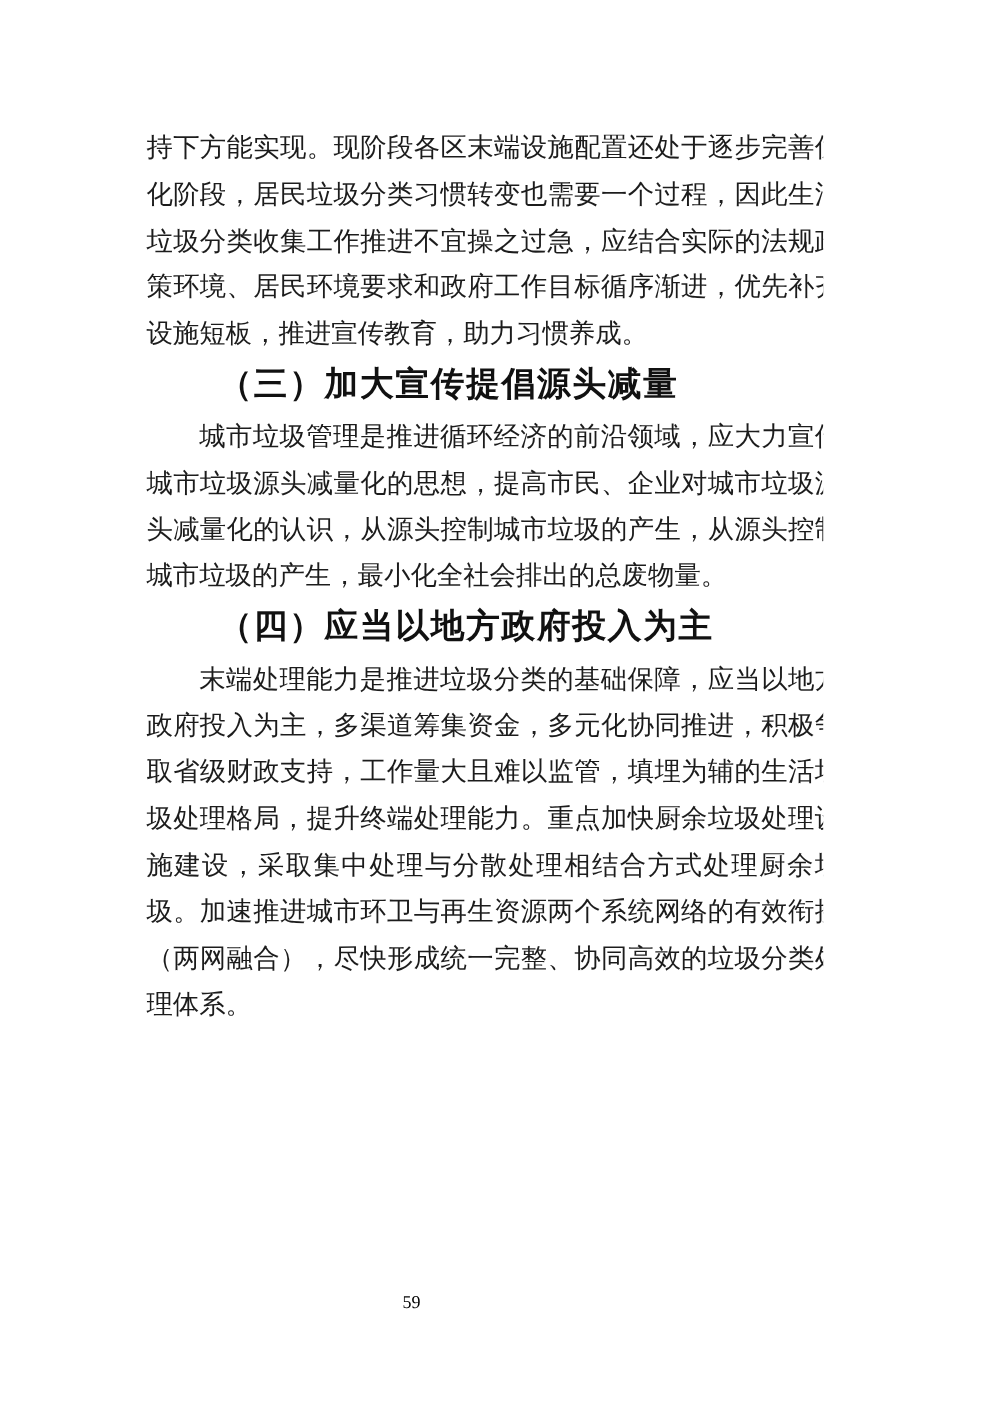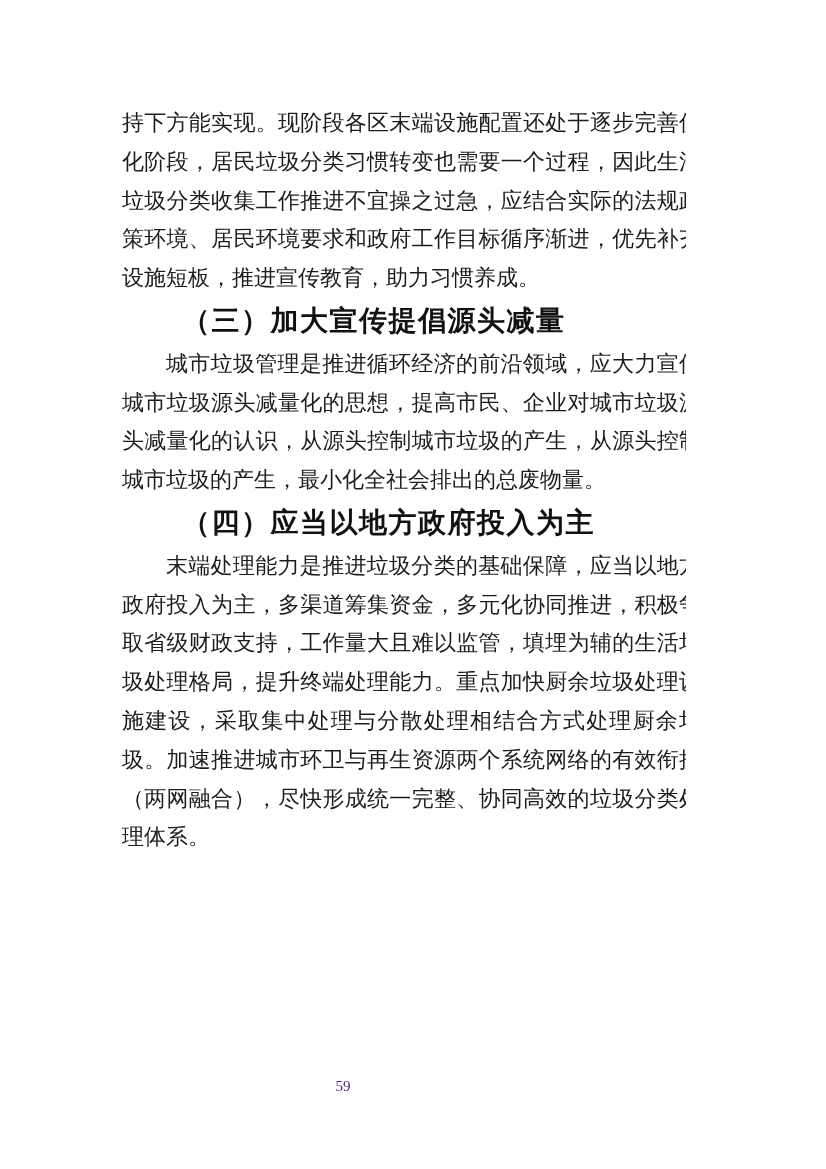--- a/index.html
+++ b/index.html
@@ -50,21 +50,21 @@
     color: #111111;
   }
   .pageno {
     position: absolute;
     left: 0;
     right: 0;
     top: 1076px;
     text-align: center;
     font-size: 15px;
     line-height: 20px;
-    color: #4c1d95;
+    color: #000000;
     font-family: "Liberation Serif", serif;
   }
 </style>
 </head>
 <body>
 
 <div class="page">
   <div class="content">
     <p class="para noindent">持下方能实现。现阶段各区末端设施配置还处于逐步完善优化阶段，居民垃圾分类习惯转变也需要一个过程，因此生活垃圾分类收集工作推进不宜操之过急，应结合实际的法规政策环境、居民环境要求和政府工作目标循序渐进，优先补齐设施短板，推进宣传教育，助力习惯养成。</p>
 

